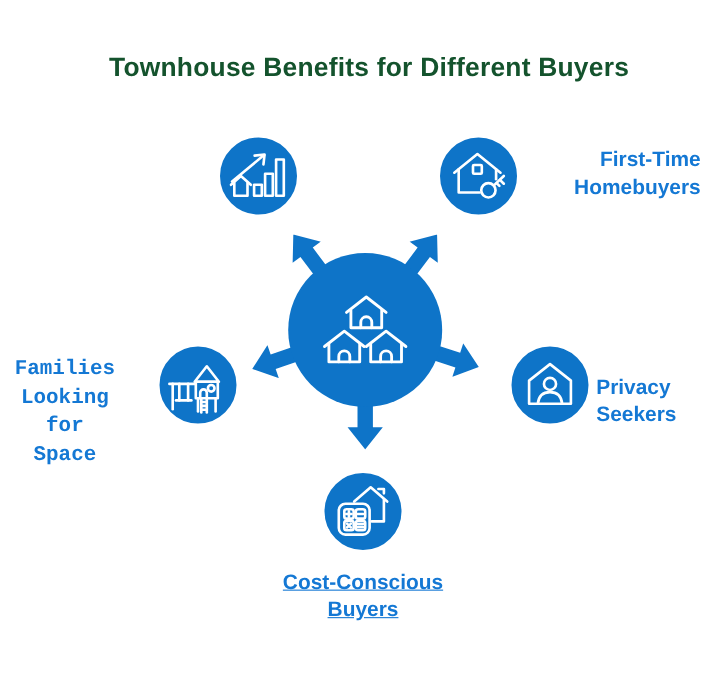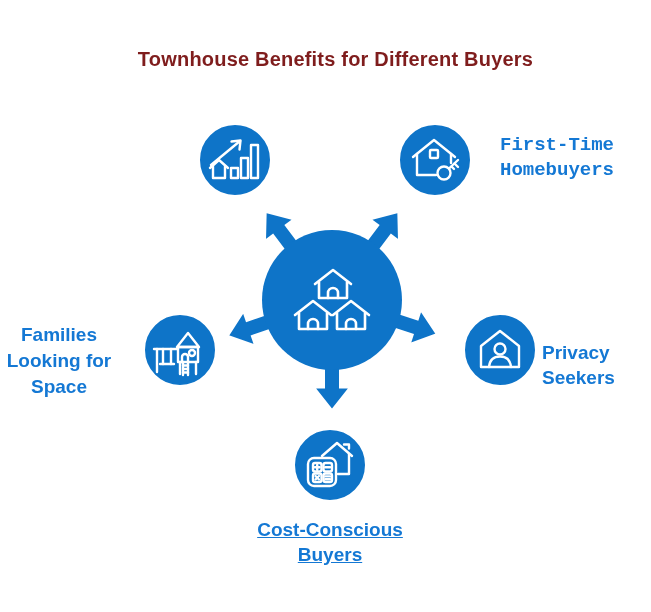--- a/index.html
+++ b/index.html
@@ -16,23 +16,23 @@
     width: 651px;
     height: 612px;
   }
   .title {
     position: absolute;
     left: 20px;
     top: 48px;
     width: 631px;
     margin: 0;
     text-align: center;
-    font-size: 20px;
+    font-size: 24px;
     font-weight: 700;
-    color: #7f1d1d;
+    color: #14532d;
     letter-spacing: 0.2px;
   }
   .diagram-svg {
     position: absolute;
     left: 0;
     top: 0;
   }
   .node-circle {
     position: absolute;
     width: 76px;
@@ -47,22 +47,22 @@
   }
   .node-label {
     position: absolute;
     font-size: 19px;
     font-weight: 700;
     color: #1478d4;
     line-height: 25px;
     white-space: pre-line;
   }
   .lbl-investors   { left: 40px;  top: 145px; width: 148px; text-align: right; }
-  .lbl-first-time  { left: 477px; top: 133px; width: 160px; text-align: center; font-family: Liberation Mono, monospace; }
-  .lbl-families    { left: 2px;   top: 322px; width: 114px; text-align: center; line-height: 26px; }
+  .lbl-first-time  { left: 477px; top: 133px; width: 160px; text-align: right; }
+  .lbl-families    { left: 2px;   top: 322px; width: 114px; text-align: center; line-height: 26px; font-family: Liberation Mono, monospace; }
   .lbl-privacy     { left: 542px; top: 340px; width: 110px; text-align: left; }
   .lbl-cost        { left: 230px; top: 517px; width: 200px; text-align: center; text-decoration: underline; }
 
   .pos-investors  { left: 197px; top: 122px; }
   .pos-first-time { left: 397px; top: 122px; }
   .pos-families   { left: 142px; top: 312px; }
   .pos-privacy    { left: 462px; top: 312px; }
   .pos-cost       { left: 292px; top: 427px; }
 
   .icon-svg { display: block; }

